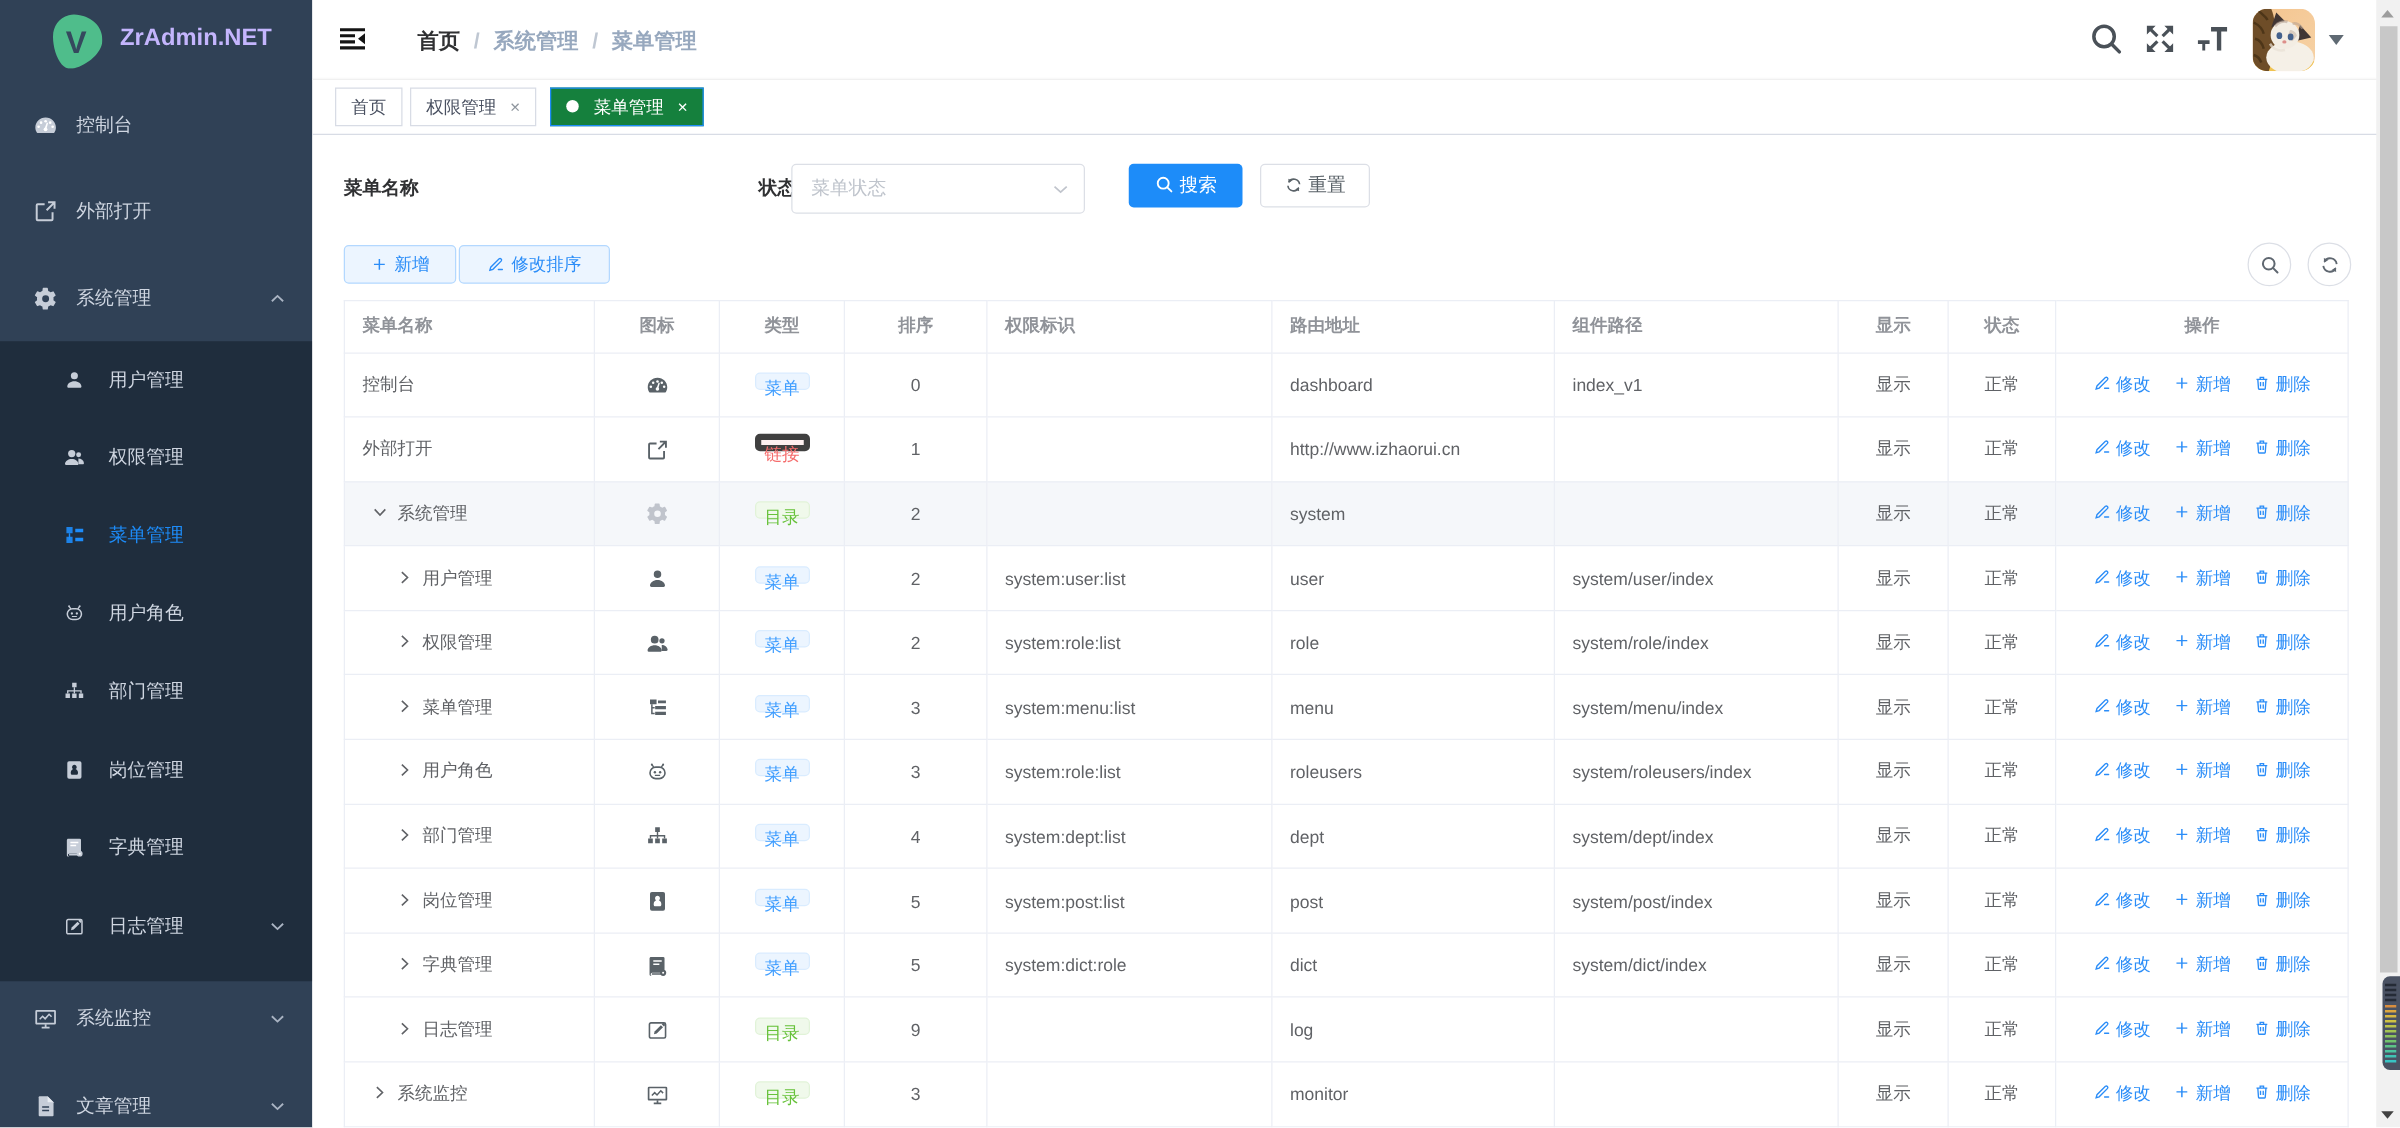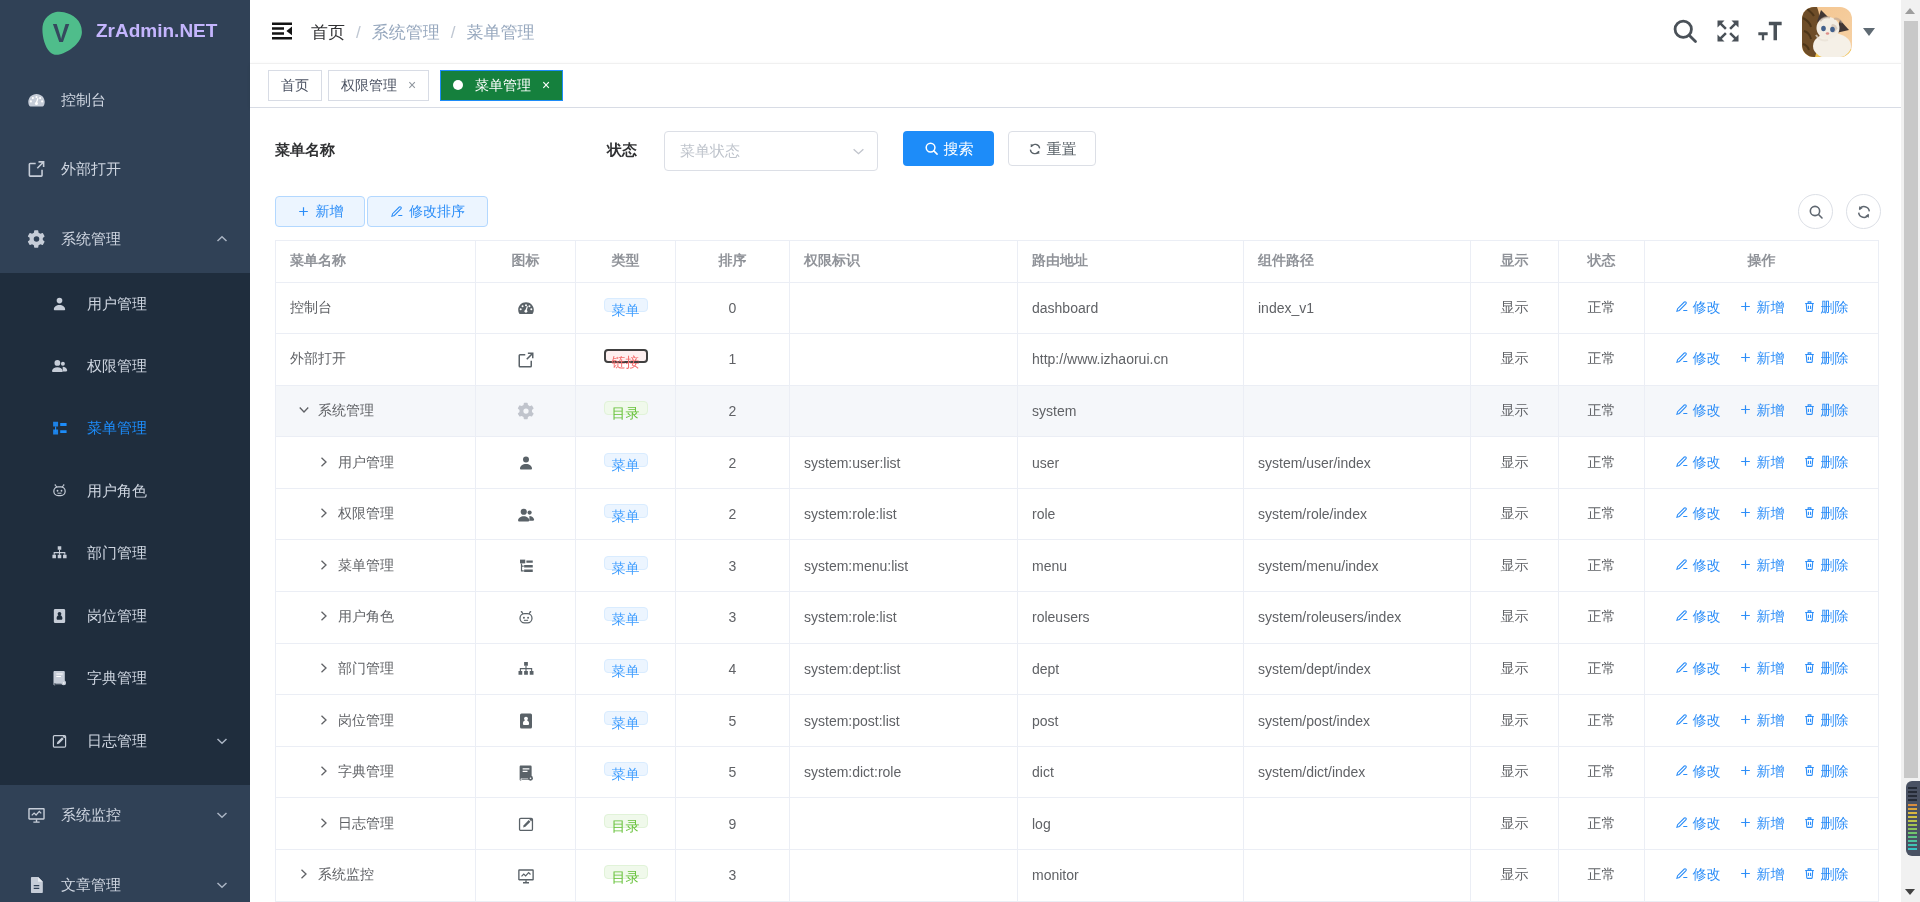--- a/index.html
+++ b/index.html
@@ -18,21 +18,21 @@
 .submenu{position:absolute;left:0;top:273px;width:250px;height:512px;background:#1f2d3d;}
 .smi{position:absolute;left:0;width:250px;height:62px;color:#cfd6e1;font-size:15px;}
 .smi .ic{position:absolute;left:51px;top:50%;transform:translateY(-50%);width:17px;height:17px;color:#c6cdd8;}
 .smi .tx{position:absolute;left:87px;top:50%;transform:translateY(-50%);}
 .smi.act{color:#1d8cf9;}
 .smi.act .ic{color:#1d8cf9;}
 
 .main{position:absolute;left:250px;top:0;width:1653px;height:902px;background:#fff;}
 .topbar{position:absolute;left:0;top:0;width:1653px;height:63px;background:#fff;}
 .hamb{position:absolute;left:22px;top:22px;width:20px;height:18px;color:#141414;}
-.bc{position:absolute;left:61px;top:21px;font-size:17px;color:#97a8be;}
+.bc{position:absolute;left:84px;top:21px;font-size:17px;color:#97a8be;font-weight:bold;}
 .bc .b1{color:#303133;}
 .bc .sep{margin:0 11px;color:#bfc7d2;}
 .tops{position:absolute;top:17px;width:28px;height:28px;color:#4a5158;}
 .avatar{position:absolute;left:1552px;top:7px;width:50px;height:50px;border-radius:12px;overflow:hidden;}
 .caret{position:absolute;left:1613px;top:28px;width:0;height:0;border:6.5px solid transparent;border-top:8px solid #5f6a73;}
 
 .tabbar{position:absolute;left:0;top:63px;width:1653px;height:45px;background:#fff;border-top:1px solid #f0f0f0;border-bottom:1px solid #d8dce5;box-shadow:0 1px 3px rgba(0,0,0,.08);}
 .tab{position:absolute;top:6px;height:31px;line-height:29px;border:1px solid #d8dce5;background:#fff;color:#495060;font-size:14px;padding:0 12px;}
 .tab.act{background:#15803d;border-color:#1d8cf9;color:#fff;} .tab.act .x{color:#fff;}
 .tab .dot{display:inline-block;width:10px;height:10px;border-radius:50%;background:#fff;margin-right:12px;position:relative;top:0px;}
@@ -54,21 +54,21 @@
 .tbl td{height:51.6px;border:1px solid #ebeef5;background:#fff;}
 .tbl tr.hl td{background:#f5f7fa;}
 .tbl .al{text-align:left;padding-left:14px;}
 .tbl .ac{text-align:center;}
 .name1{padding-left:14px;}
 .name2{padding-left:22px;}
 .name3{padding-left:42px;}
 .carr{display:inline-block;width:12px;height:12px;color:#606266;margin-right:8px;position:relative;top:1px;}
 .tag{display:inline-block;width:44px;height:14px;line-height:23px;border-radius:4px;font-size:14px;text-align:center;}
 .tag.blue{background:#ecf5ff;border:1px solid #d9ecff;color:#409eff;}
-.tag.red{background:#fef0f0;border:2px solid #404040;color:#f56c6c;}
+.tag.red{background:#fef0f0;border:5px solid #404040;color:#f56c6c;}
 .tag.green{background:#f0f9eb;border:1px solid #e1f3d8;color:#67c23a;}
 .ops{color:#2b8df8;white-space:nowrap;}
 .ops .op{display:inline-block;margin:0 9px;}
 .ops svg{width:13px;height:13px;position:relative;top:1px;margin-right:5px;}
 .ticon{width:18px;height:18px;color:#5a6268;position:relative;top:2px;}
 
 .sbar{position:absolute;right:0;top:0;width:19px;height:902px;background:#f1f1f1;}
 .sbar .thumb{position:absolute;left:3px;top:21px;width:14px;height:757px;background:#c8c8c8;}
 .sbar .up{position:absolute;left:4px;top:8px;width:0;height:0;border:5.5px solid transparent;border-bottom:6.5px solid #9d9d9d;border-top:none;}
 .sbar .dn{position:absolute;left:4px;bottom:7px;width:0;height:0;border:5.5px solid transparent;border-top:6.5px solid #424242;border-bottom:none;}
@@ -331,21 +331,21 @@
     <div class="caret"></div>
   </div>
   <div class="tabbar">
     <div class="tab" style="left:18px">首页</div>
     <div class="tab" style="left:78px">权限管理<span class="x">×</span></div>
     <div class="tab act" style="left:190px"><span class="dot"></span>菜单管理<span class="x">×</span></div>
   </div>
   <div class="content">
     <span class="flabel" style="left:25px">菜单名称</span>
     <span class="flabel" style="left:357px">状态</span>
-    <div class="finput" style="left:414px;width:214px">
+    <div class="finput" style="left:383px;width:235px">
         <span class="ph">菜单状态</span>
       <svg class="selarr" viewBox="0 0 24 24">
           <path fill="none" stroke="currentColor" stroke-width="2.6" d="M3 8l9 8 9-8"></path>
         </svg>
     </div>
     <div class="btn-search"><svg style="width:15px;height:15px;position:relative;top:2px;margin-right:5px">
           <use href="#i-search"></use>
         </svg>搜索</div>
     <div class="btn-reset"><svg style="width:14px;height:14px;position:relative;top:2px;margin-right:5px">
           <use href="#i-ref"></use>

